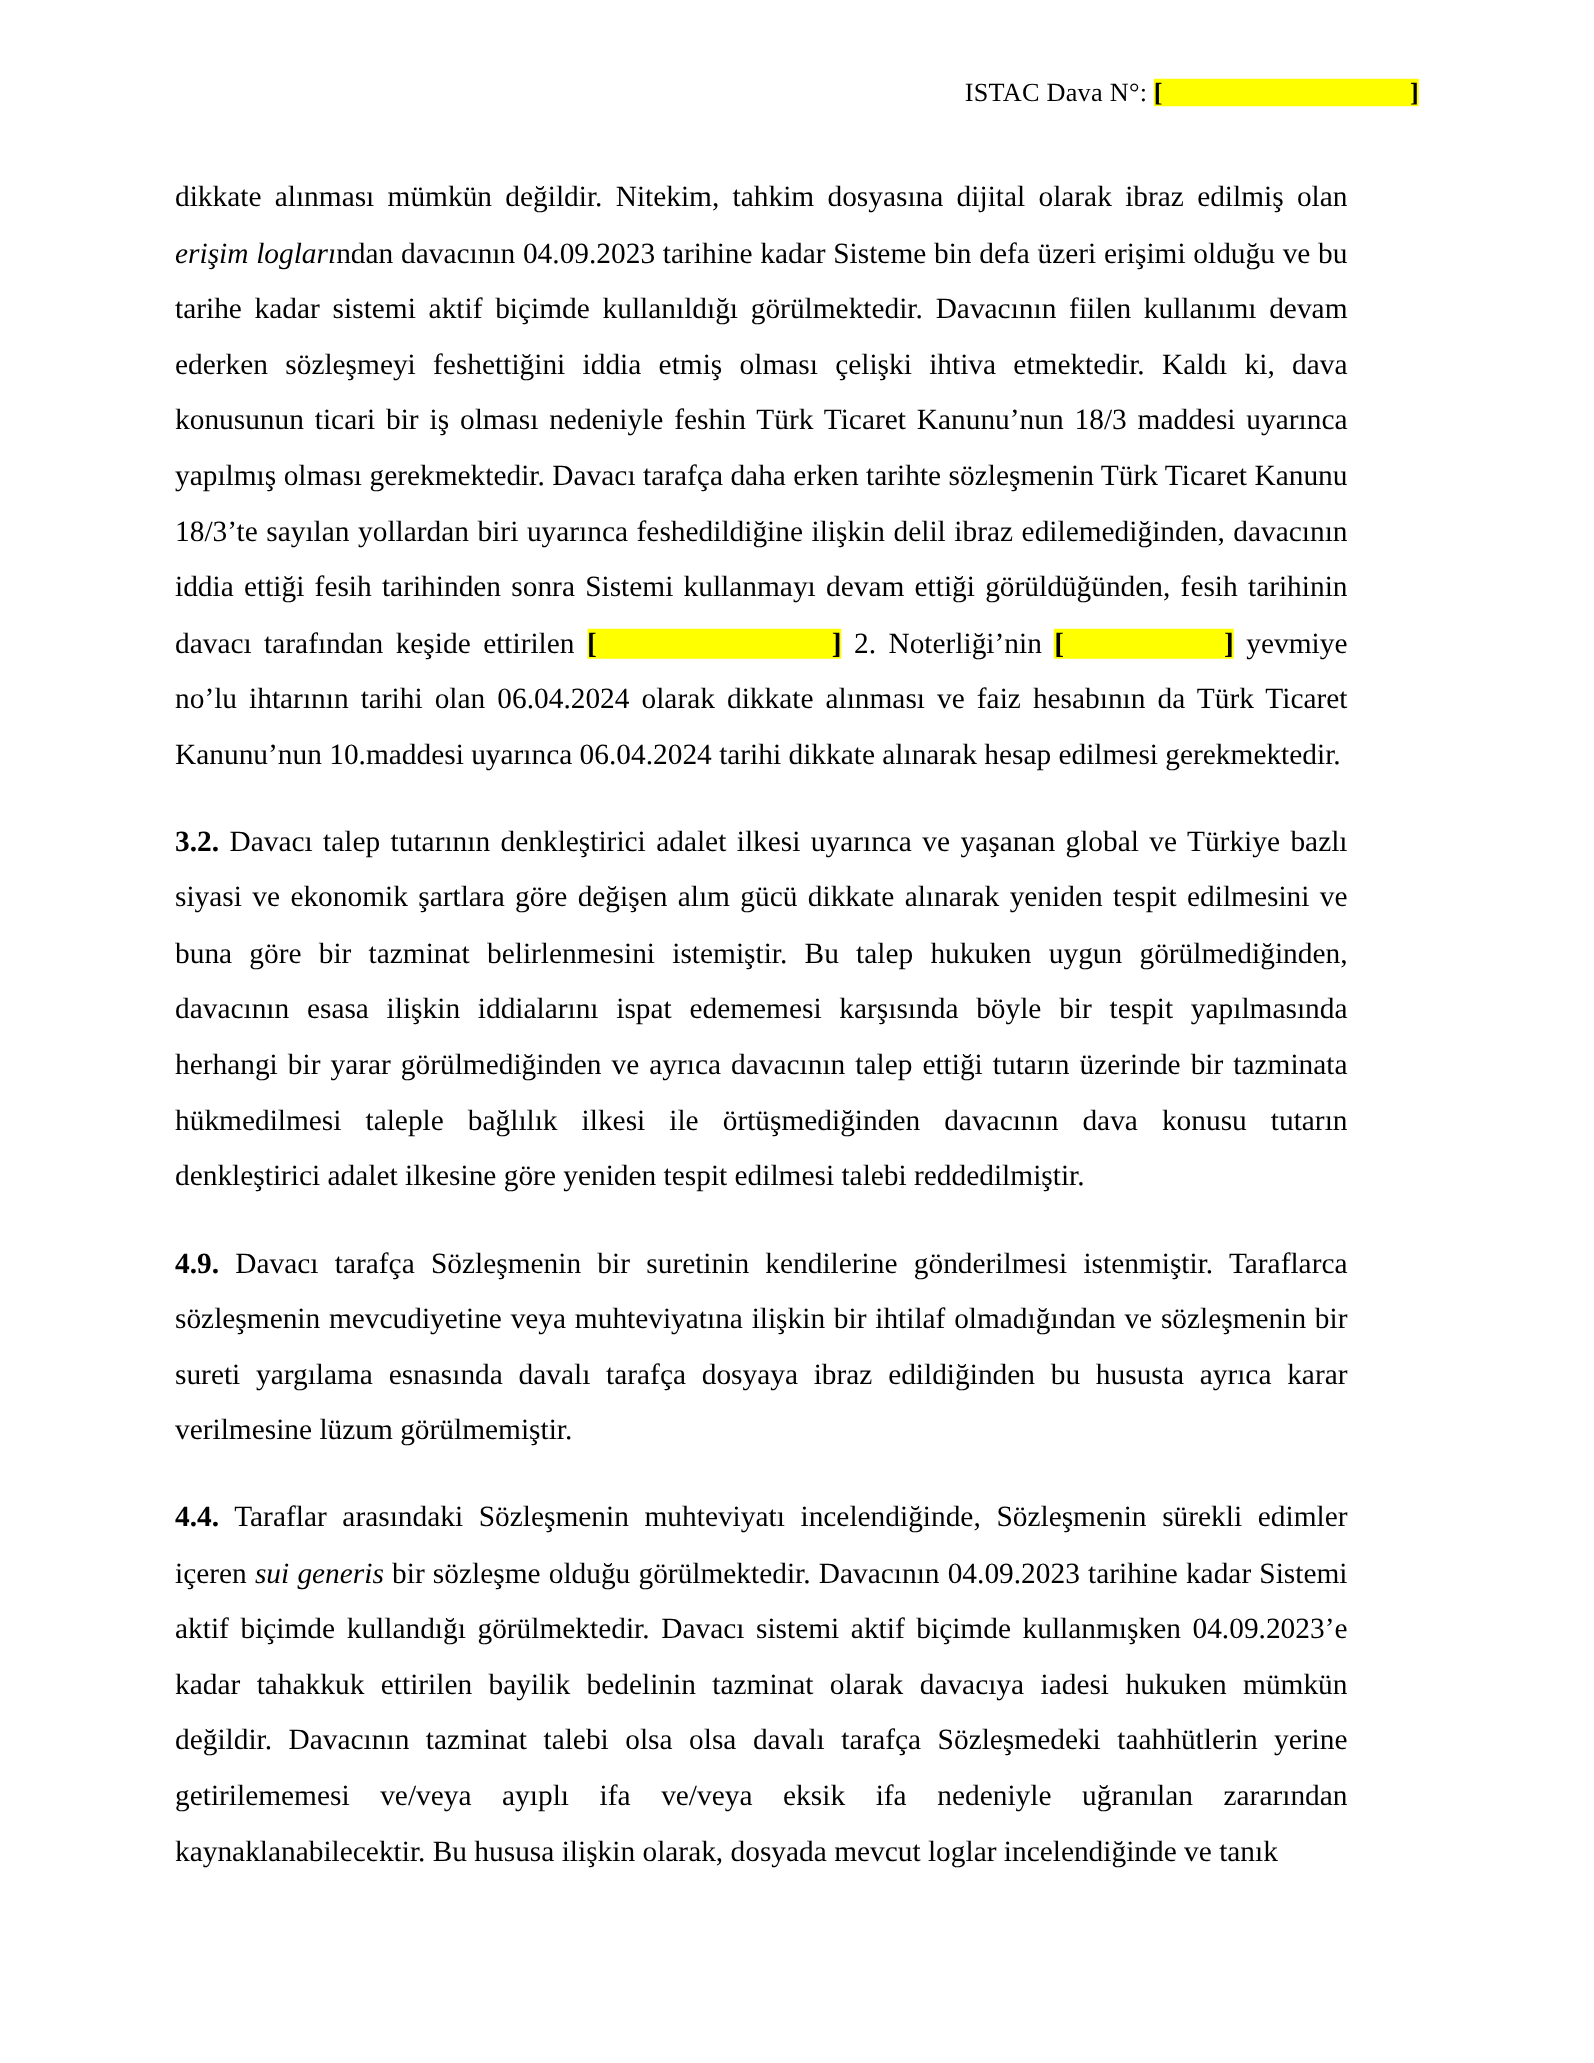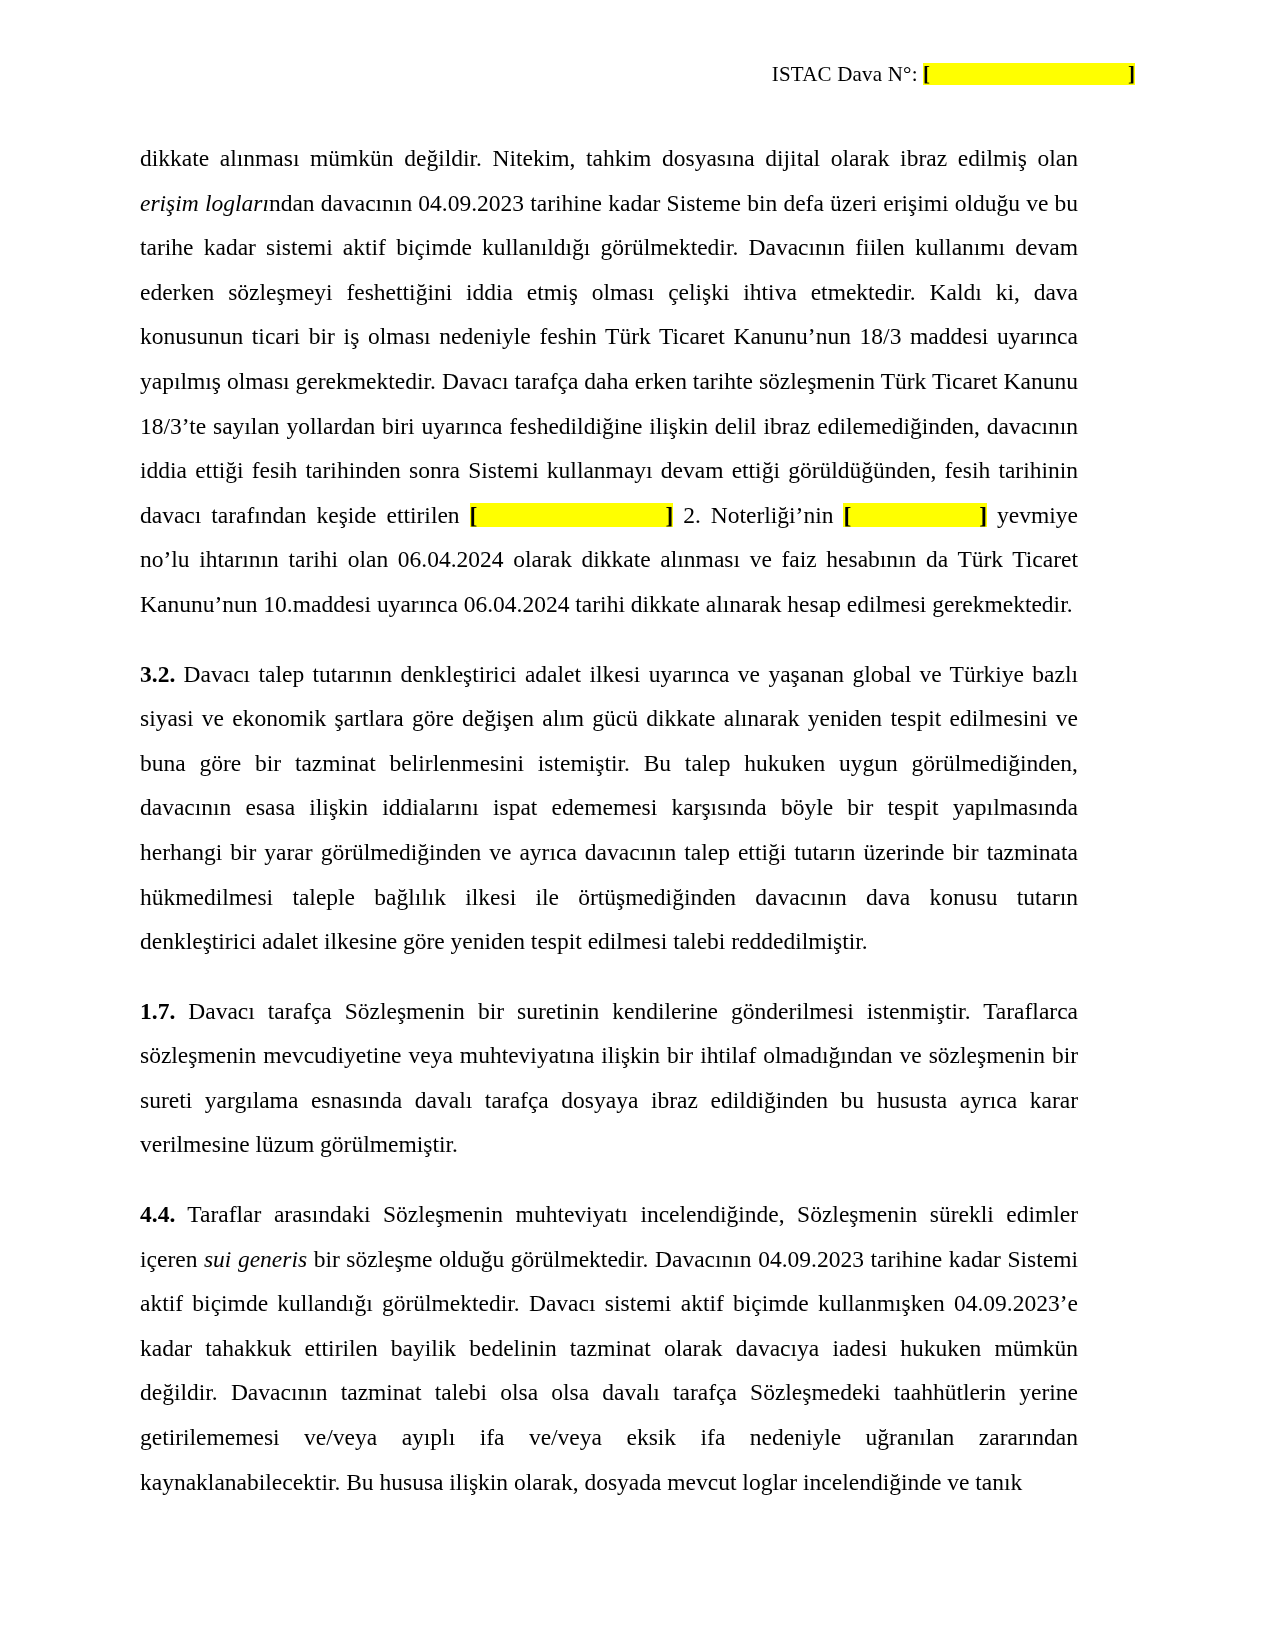--- a/index.html
+++ b/index.html
@@ -97,18 +97,18 @@
   <div class="header">
     <span class="hdr-label">ISTAC Dava N°:</span><span>&nbsp;</span><span class="redact"><span class="brk">[</span><span class="gap-md"></span><span class="brk">]</span></span>
   </div>
 
   <div class="body-area">
 
     <p class="para"><span>dikkate alınması mümkün değildir. Nitekim, tahkim dosyasına dijital olarak ibraz edilmiş olan </span><span class="ital">erişim logları</span><span>ndan davacının 04.09.2023 tarihine kadar Sisteme bin defa üzeri erişimi olduğu ve bu tarihe kadar sistemi aktif biçimde kullanıldığı görülmektedir. Davacının fiilen kullanımı devam ederken sözleşmeyi feshettiğini iddia etmiş olması çelişki ihtiva etmektedir. Kaldı ki, dava konusunun ticari bir iş olması nedeniyle feshin Türk Ticaret Kanunu’nun 18/3 maddesi uyarınca yapılmış olması gerekmektedir. Davacı tarafça daha erken tarihte sözleşmenin Türk Ticaret Kanunu 18/3’te sayılan yollardan biri uyarınca feshedildiğine ilişkin delil ibraz edilemediğinden, davacının iddia ettiği fesih tarihinden sonra Sistemi kullanmayı devam ettiği görüldüğünden, fesih tarihinin davacı tarafından keşide ettirilen </span><span class="redact nowrap"><span class="brk">[</span><span class="gap-lg"></span><span class="brk">]</span></span><span> 2. Noterliği’nin </span><span class="redact nowrap"><span class="brk">[</span><span class="gap-sm"></span><span class="brk">]</span></span><span> yevmiye no’lu ihtarının tarihi olan 06.04.2024 olarak dikkate alınması ve faiz hesabının da Türk Ticaret Kanunu’nun 10.maddesi uyarınca 06.04.2024 tarihi dikkate alınarak hesap edilmesi gerekmektedir.</span></p>
 
     <p class="para"><span class="bold">3.2.</span><span> Davacı talep tutarının denkleştirici adalet ilkesi uyarınca ve yaşanan global ve Türkiye bazlı siyasi ve ekonomik şartlara göre değişen alım gücü dikkate alınarak yeniden tespit edilmesini ve buna göre bir tazminat belirlenmesini istemiştir. Bu talep hukuken uygun görülmediğinden, davacının esasa ilişkin iddialarını ispat edememesi karşısında böyle bir tespit yapılmasında herhangi bir yarar görülmediğinden ve ayrıca davacının talep ettiği tutarın üzerinde bir tazminata hükmedilmesi taleple bağlılık ilkesi ile örtüşmediğinden davacının dava konusu tutarın denkleştirici adalet ilkesine göre yeniden tespit edilmesi talebi reddedilmiştir.</span></p>
 
-    <p class="para"><span class="bold">1.7.</span><span> Davacı tarafça Sözleşmenin bir suretinin kendilerine gönderilmesi istenmiştir. Taraflarca sözleşmenin mevcudiyetine veya muhteviyatına ilişkin bir ihtilaf olmadığından ve sözleşmenin bir sureti yargılama esnasında davalı tarafça dosyaya ibraz edildiğinden bu hususta ayrıca karar verilmesine lüzum görülmemiştir.</span></p>
+    <p class="para"><span class="bold">4.9.</span><span> Davacı tarafça Sözleşmenin bir suretinin kendilerine gönderilmesi istenmiştir. Taraflarca sözleşmenin mevcudiyetine veya muhteviyatına ilişkin bir ihtilaf olmadığından ve sözleşmenin bir sureti yargılama esnasında davalı tarafça dosyaya ibraz edildiğinden bu hususta ayrıca karar verilmesine lüzum görülmemiştir.</span></p>
 
     <p class="para"><span class="bold">4.4.</span><span> Taraflar arasındaki Sözleşmenin muhteviyatı incelendiğinde, Sözleşmenin sürekli edimler içeren </span><span class="ital">sui generis</span><span> bir sözleşme olduğu görülmektedir. Davacının 04.09.2023 tarihine kadar Sistemi aktif biçimde kullandığı görülmektedir. Davacı sistemi aktif biçimde kullanmışken 04.09.2023’e kadar tahakkuk ettirilen bayilik bedelinin tazminat olarak davacıya iadesi hukuken mümkün değildir. Davacının tazminat talebi olsa olsa davalı tarafça Sözleşmedeki taahhütlerin yerine getirilememesi ve/veya ayıplı ifa ve/veya eksik ifa nedeniyle uğranılan zararından kaynaklanabilecektir. Bu hususa ilişkin olarak, dosyada mevcut loglar incelendiğinde ve tanık</span></p>
 
   </div>
 </div>
 
 </body></html>

